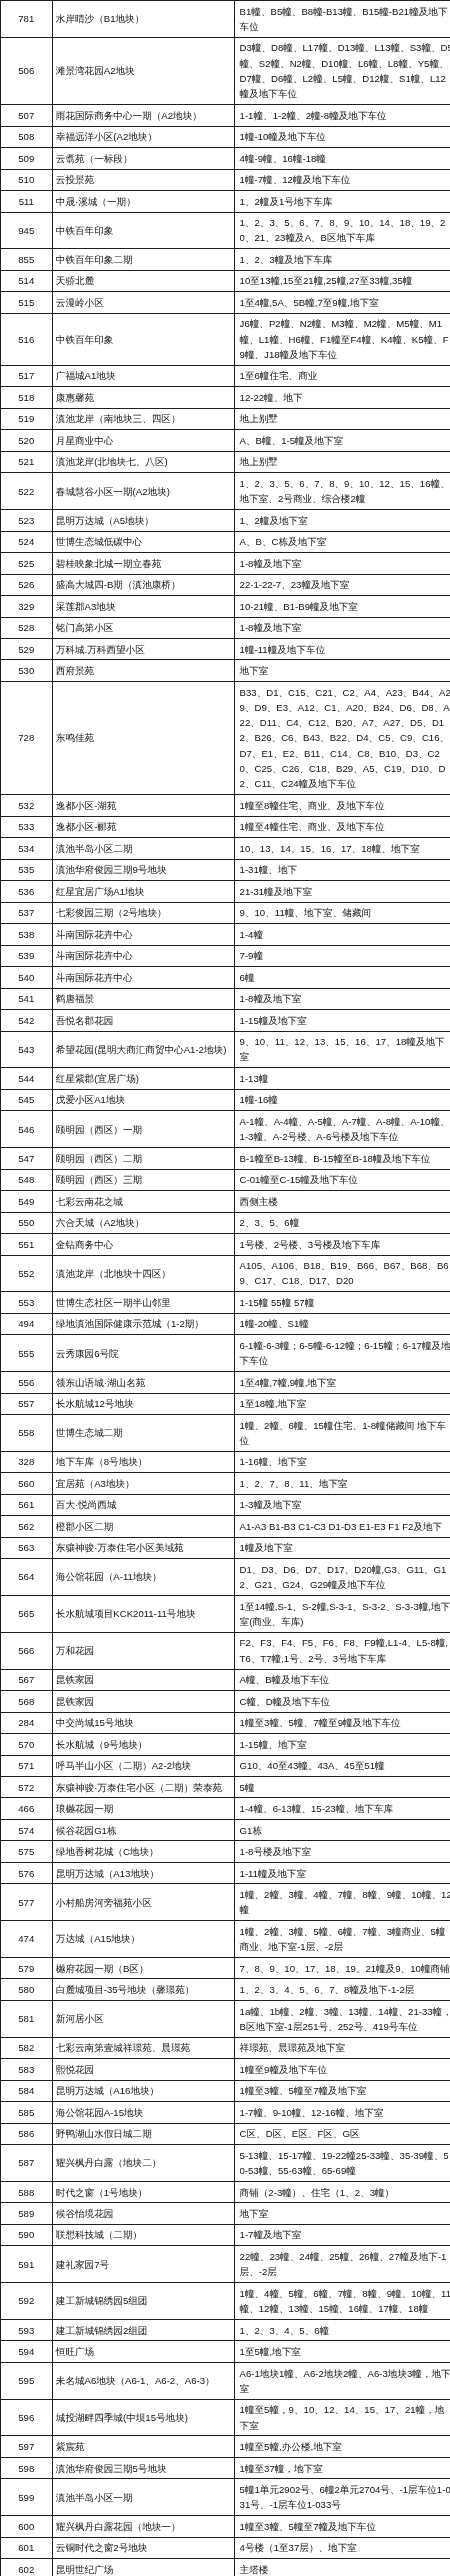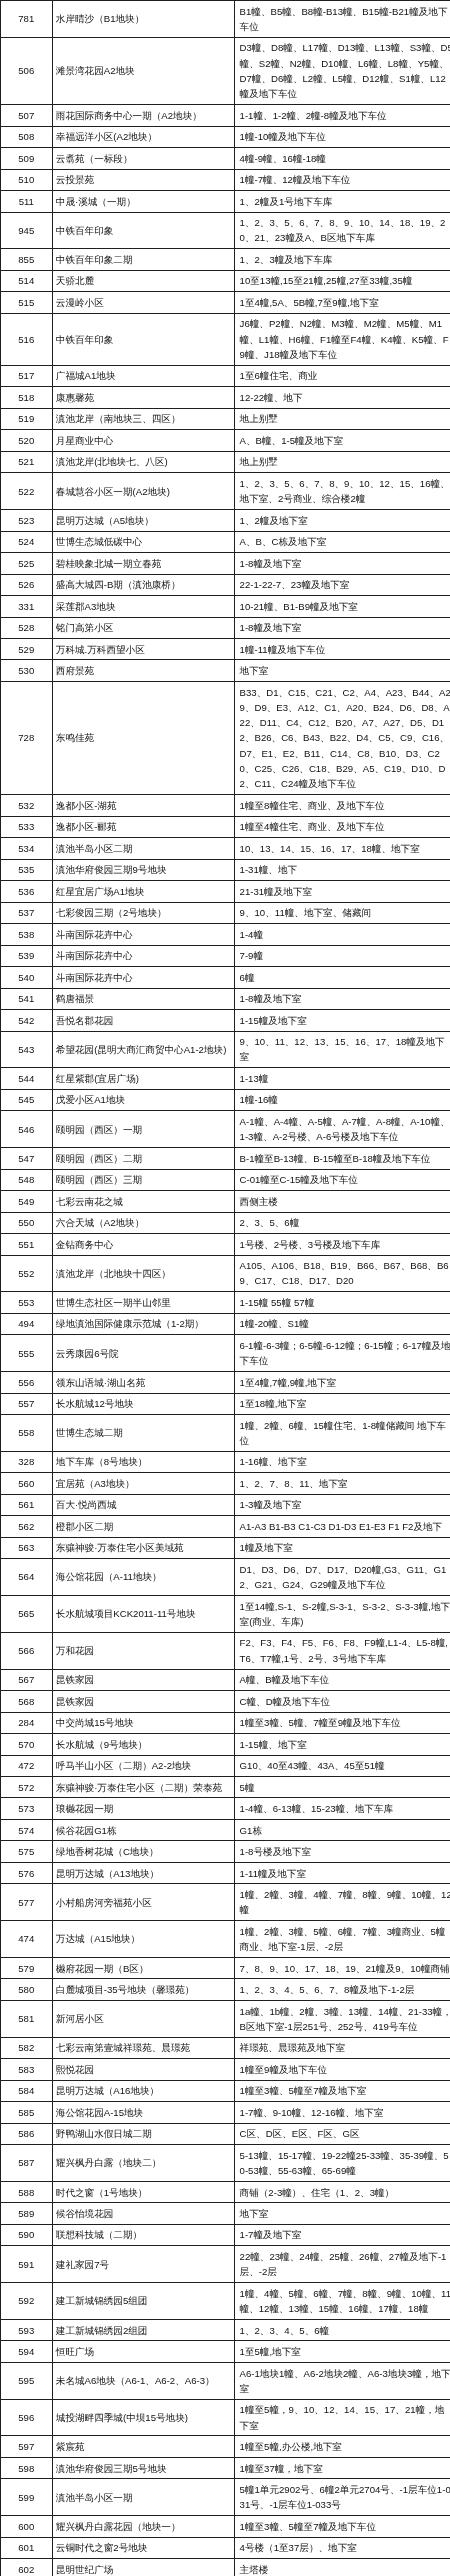--- a/index.html
+++ b/index.html
@@ -152,21 +152,21 @@
     <td class="col-no">525</td>
     <td class="col-name">碧桂映象北城一期立春苑</td>
     <td class="col-buildings">1-8幢及地下室</td>
   </tr>
       <tr>
     <td class="col-no">526</td>
     <td class="col-name">盛高大城四-B期（滇池康桥）</td>
     <td class="col-buildings">22-1-22-7、23幢及地下室</td>
   </tr>
       <tr>
-    <td class="col-no">331</td>
+    <td class="col-no">329</td>
     <td class="col-name">采莲郡A3地块</td>
     <td class="col-buildings">10-21幢、B1-B9幢及地下室</td>
   </tr>
       <tr>
     <td class="col-no">528</td>
     <td class="col-name">铭门高第小区</td>
     <td class="col-buildings">1-8幢及地下室</td>
   </tr>
       <tr>
     <td class="col-no">529</td>
@@ -372,31 +372,31 @@
     <td class="col-no">284</td>
     <td class="col-name">中交尚城15号地块</td>
     <td class="col-buildings">1幢至3幢、5幢、7幢至9幢及地下车位</td>
   </tr>
       <tr>
     <td class="col-no">570</td>
     <td class="col-name">长水航城（9号地块）</td>
     <td class="col-buildings">1-15幢、地下室</td>
   </tr>
       <tr>
-    <td class="col-no">472</td>
+    <td class="col-no">571</td>
     <td class="col-name">呼马半山小区（二期）A2-2地块</td>
     <td class="col-buildings">G10、40至43幢、43A、45至51幢</td>
   </tr>
       <tr>
     <td class="col-no">572</td>
     <td class="col-name">东骧神骏·万泰住宅小区（二期）荣泰苑</td>
     <td class="col-buildings">5幢</td>
   </tr>
       <tr>
-    <td class="col-no">573</td>
+    <td class="col-no">466</td>
     <td class="col-name">琅樾花园一期</td>
     <td class="col-buildings">1-4幢、6-13幢、15-23幢、地下车库</td>
   </tr>
       <tr>
     <td class="col-no">574</td>
     <td class="col-name">候谷花园G1栋</td>
     <td class="col-buildings">G1栋</td>
   </tr>
       <tr>
     <td class="col-no">575</td>

